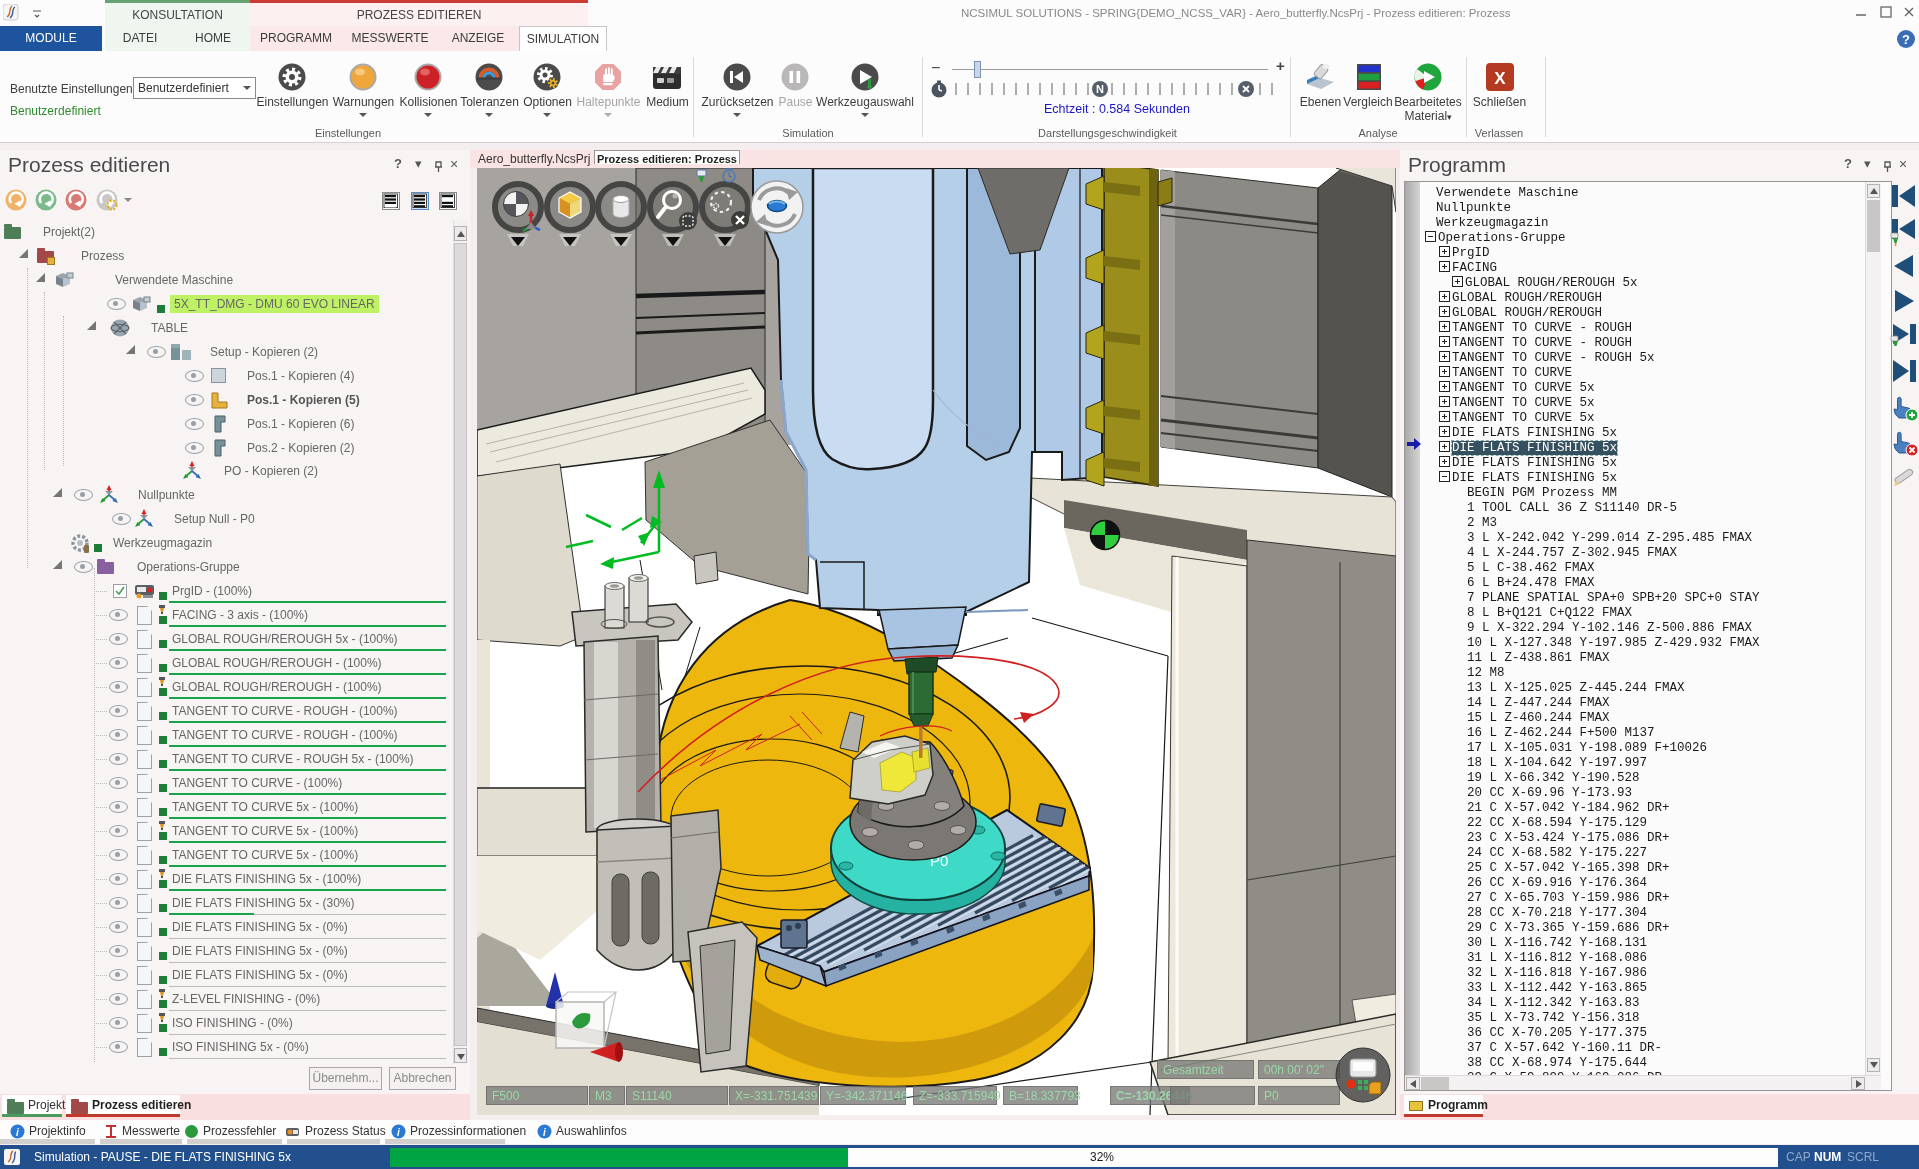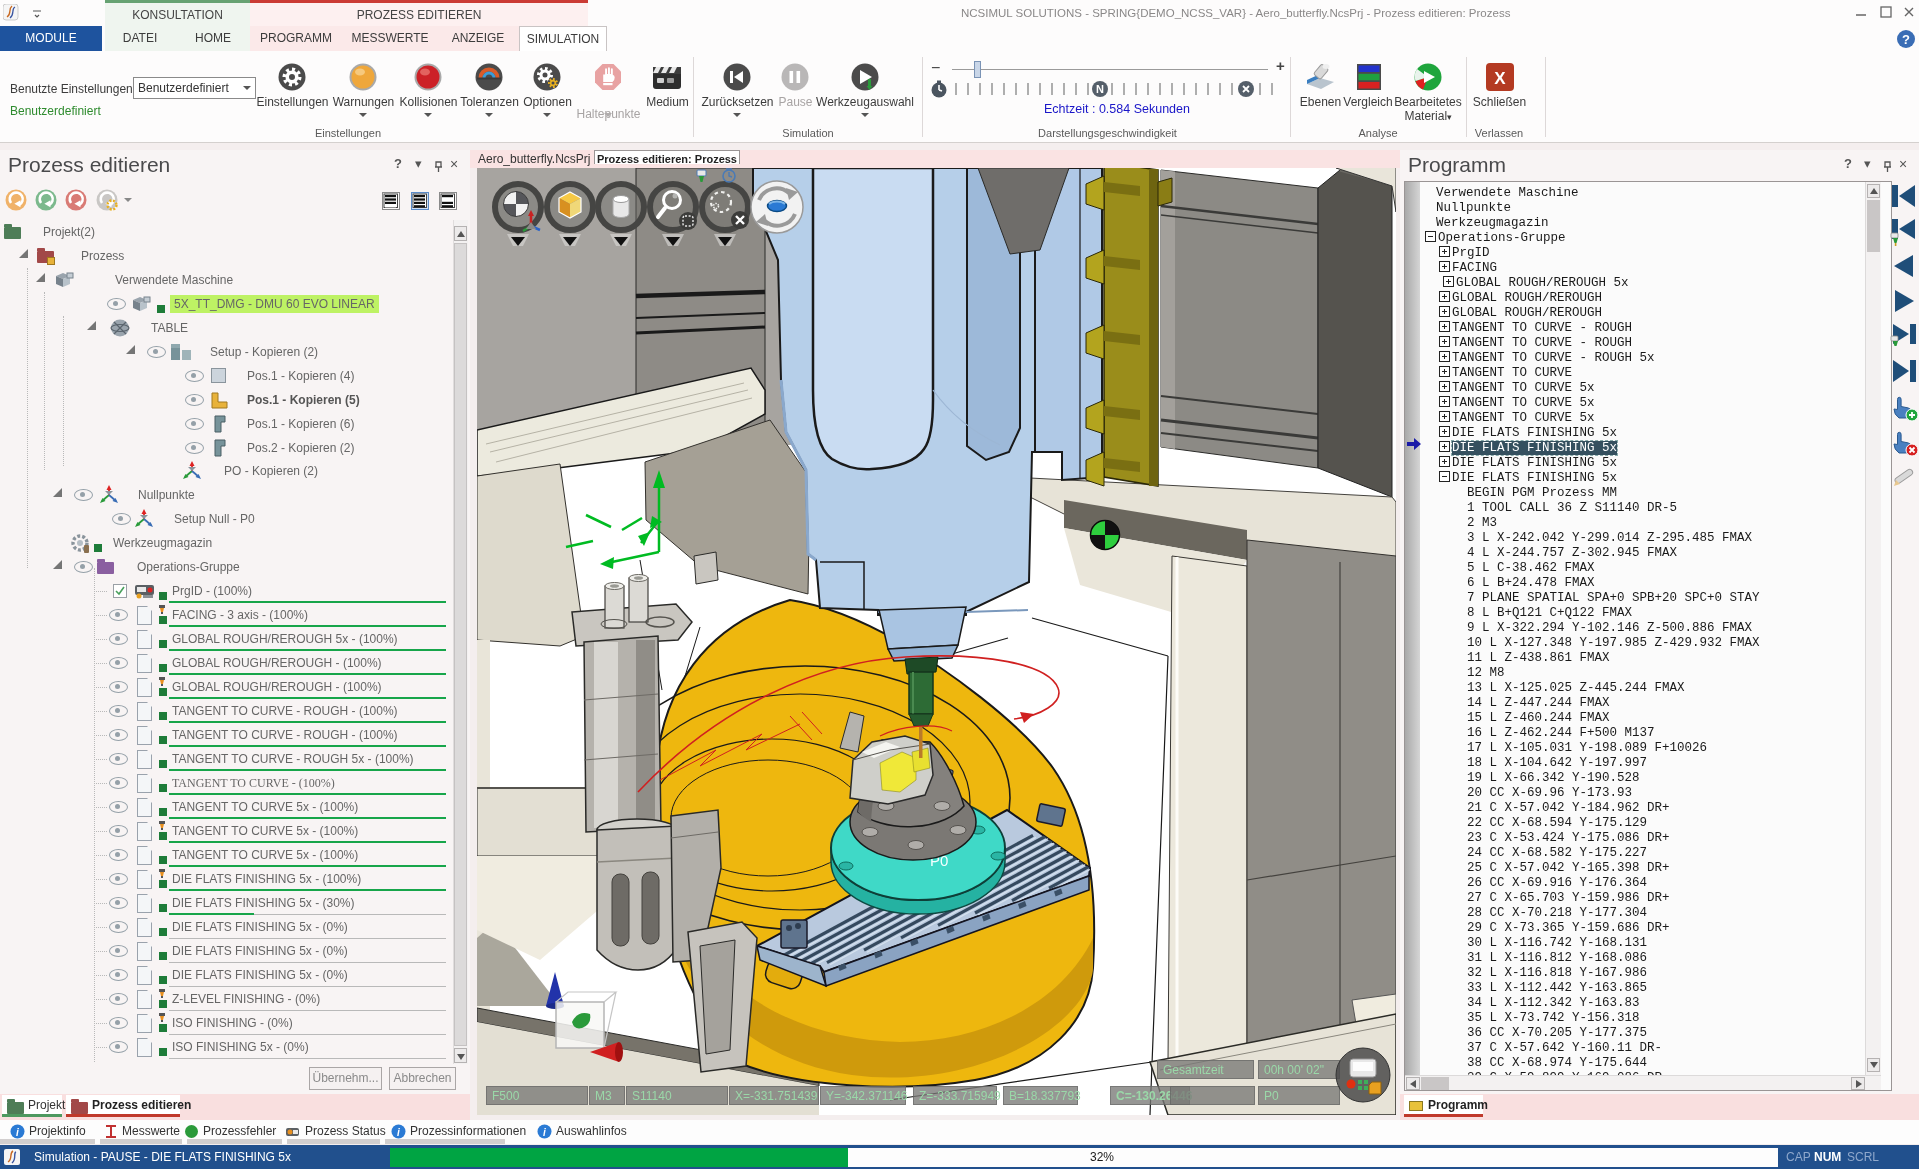--- a/index.html
+++ b/index.html
@@ -127,21 +127,21 @@
         <polygon points="13,6 18,6 15,12 10,12" fill="#e8e8e8"></polygon>
         <polygon points="21,6 26,6 23,12 18,12" fill="#e8e8e8"></polygon>
         <rect x="6" y="17" width="7" height="5" rx="1" fill="#cfcfcf"></rect>
         <rect x="16" y="17" width="7" height="5" rx="1" fill="#9a9a9a"></rect>
       </svg>
     <div class="ilabel" style="left:245px;width:95px;">Einstellungen</div>
     <div class="ilabel" style="left:316px;width:95px;">Warnungen</div>
     <div class="ilabel" style="left:381px;width:95px;">Kollisionen</div>
     <div class="ilabel" style="left:442px;width:95px;">Toleranzen</div>
     <div class="ilabel" style="left:500px;width:95px;">Optionen</div>
-    <div class="ilabel dis" style="left:561px;width:95px;margin-top:12px;">Haltepunkte</div>
+    <div class="ilabel dis" style="left:561px;width:95px;">Haltepunkte</div>
     <div class="ilabel" style="left:620px;width:95px;">Medium</div>
     <div class="caret" style="left:359px;top:62px;"></div>
     <div class="caret" style="left:424px;top:62px;"></div>
     <div class="caret" style="left:485px;top:62px;"></div>
     <div class="caret" style="left:543px;top:62px;"></div>
     <div class="caret" style="left:604px;top:62px;border-top-color:#b0acac;"></div>
     <div class="glabel" style="left:280px;width:136px;">Einstellungen</div>
     <div class="gsep" style="left:693px;"></div>
 
     <svg class="abs" style="left:722px;top:11px;" width="30" height="30">
@@ -494,21 +494,21 @@
     <div class="hdot" style="left:94px;top:609px;width:13px;"></div>
     <div class="eye" style="left:109px;top:603px;"></div>
     <div class="doc" style="left:137px;top:600px;"></div>
     <div class="gsq" style="left:159px;top:610px;"></div>
     <div class="treerow" style="left:172px;top:600px;">TANGENT TO CURVE - ROUGH 5x -  (100%)</div>
     <div class="uline" style="left:169px;top:619px;width:277px;background:#17a54a;"></div>
     <div class="hdot" style="left:94px;top:633px;width:13px;"></div>
     <div class="eye" style="left:109px;top:627px;"></div>
     <div class="doc" style="left:137px;top:624px;"></div>
     <div class="gsq" style="left:159px;top:634px;"></div>
-    <div class="treerow" style="left:172px;top:624px;font-family:Liberation Serif, serif;">TANGENT TO CURVE -  (100%)</div>
+    <div class="treerow" style="left:172px;top:624px;">TANGENT TO CURVE -  (100%)</div>
     <div class="uline" style="left:169px;top:643px;width:277px;background:#17a54a;"></div>
     <div class="hdot" style="left:94px;top:657px;width:13px;"></div>
     <div class="eye" style="left:109px;top:651px;"></div>
     <div class="doc" style="left:137px;top:648px;"></div>
     <div class="gsq" style="left:159px;top:658px;"></div>
     <div class="treerow" style="left:172px;top:648px;">TANGENT TO CURVE 5x -  (100%)</div>
     <div class="uline" style="left:169px;top:667px;width:277px;background:#17a54a;"></div>
     <div class="hdot" style="left:94px;top:681px;width:13px;"></div>
     <div class="eye" style="left:109px;top:675px;"></div>
     <div class="doc" style="left:137px;top:672px;"></div>
@@ -882,21 +882,21 @@
       <svg class="abs" style="left:1px;top:255px;" width="16" height="14">
           <path d="M1,5 h7 v-4 l7,6 -7,6 v-4 h-7 z" fill="#1a1aa8"></path>
         </svg>
       <div id="code">
       <div class="cl" style="padding-left:15px;">Verwendete Maschine</div>
       <div class="cl" style="padding-left:15px;">Nullpunkte</div>
       <div class="cl" style="padding-left:15px;">Werkzeugmagazin</div>
       <div class="cl" style="padding-left:4px;"><span class="pm minus"></span>Operations-Gruppe</div>
       <div class="cl" style="padding-left:18px;"><span class="pm plus"></span>PrgID</div>
       <div class="cl" style="padding-left:18px;"><span class="pm plus"></span>FACING</div>
-      <div class="cl" style="padding-left:22px;"><span class="pm plus"></span>GLOBAL ROUGH/REROUGH 5x</div>
+      <div class="cl" style="padding-left:31px;"><span class="pm plus"></span>GLOBAL ROUGH/REROUGH 5x</div>
       <div class="cl" style="padding-left:18px;"><span class="pm plus"></span>GLOBAL ROUGH/REROUGH</div>
       <div class="cl" style="padding-left:18px;"><span class="pm plus"></span>GLOBAL ROUGH/REROUGH</div>
       <div class="cl" style="padding-left:18px;"><span class="pm plus"></span>TANGENT TO CURVE - ROUGH</div>
       <div class="cl" style="padding-left:18px;"><span class="pm plus"></span>TANGENT TO CURVE - ROUGH</div>
       <div class="cl" style="padding-left:18px;"><span class="pm plus"></span>TANGENT TO CURVE - ROUGH 5x</div>
       <div class="cl" style="padding-left:18px;"><span class="pm plus"></span>TANGENT TO CURVE</div>
       <div class="cl" style="padding-left:18px;"><span class="pm plus"></span>TANGENT TO CURVE 5x</div>
       <div class="cl" style="padding-left:18px;"><span class="pm plus"></span>TANGENT TO CURVE 5x</div>
       <div class="cl" style="padding-left:18px;"><span class="pm plus"></span>TANGENT TO CURVE 5x</div>
       <div class="cl" style="padding-left:18px;"><span class="pm plus"></span>DIE FLATS FINISHING 5x</div>

